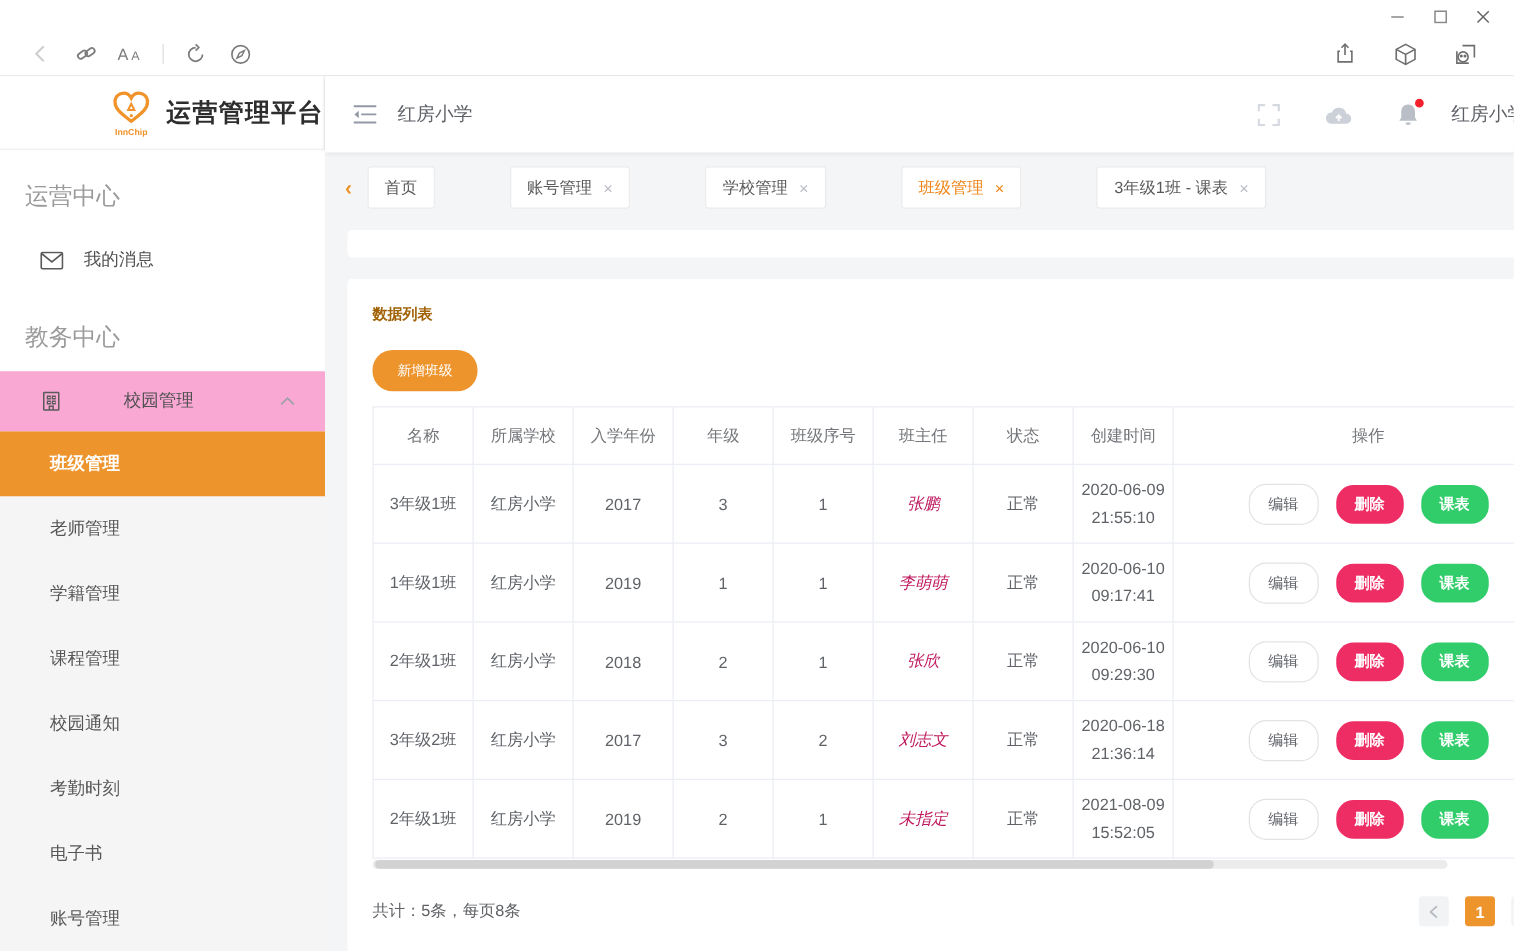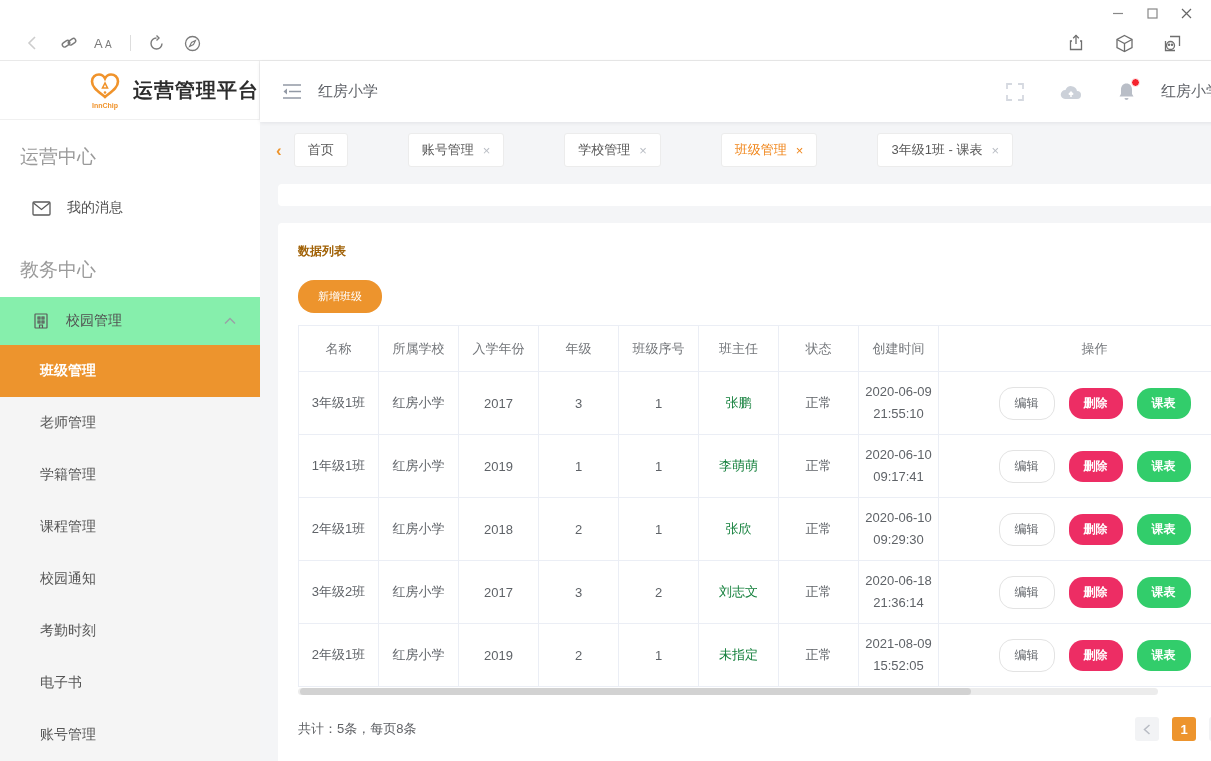--- a/index.html
+++ b/index.html
@@ -18,21 +18,21 @@
   
   .app { display:flex; height:700px; }
 
   
   .sidebar { width:260px; background:#fff; display:flex; flex-direction:column; flex-shrink:0; }
   .side-logo { height:61px; display:flex; align-items:center; padding-left:36px; border-bottom:1px solid #f0f0f0; border-right:1px solid #f0f0f0;justify-content:flex-end; }
   .logo-title { font-size:20px; font-weight:bold; color:#2d2d2d; margin-left:8px; letter-spacing:1px; }
   .side-section { font-size:19px; color:#9a9a9a; padding:24px 0 14px 20px; }
   .side-item { height:50px; display:flex; align-items:center; padding-left:32px; font-size:14px; color:#515151; cursor:pointer; }
   .side-item .lbl { margin-left:16px; }
-  .parent-item { background:#86efac; position:relative; }
+  .parent-item { background:#f9a8d4; position:relative;gap:33px; }
   .parent-item .chev { position:absolute; right:24px; }
   .submenu { background:#f5f5f5; flex:1; }
   .sub-item { height:52px; display:flex; align-items:center; padding-left:40px; font-size:14px; color:#565656; cursor:pointer; }
   .sub-item.active { background:#ed942d; color:#fff; font-weight:bold; }
 
   
   .main { flex:1; display:flex; flex-direction:column; background:#f4f5f7; position:relative; }
   .hdr { height:61px; background:#fff; display:flex; align-items:center; padding:0 22px; box-shadow:0 1px 4px rgba(0,0,40,.08); position:relative; z-index:2; }
   .hdr-crumb { font-size:15px; color:#5d6066; margin-left:16px; }
   .hdr-right { margin-left:auto; display:flex; align-items:center; }
@@ -56,21 +56,21 @@
   .filter-bar { height:22px; background:#fff; border-radius:4px; }
   .card { margin-top:17px; background:#fff; border-radius:4px 4px 0 0; padding:20px; height:538px; overflow:hidden; }
   .card-title { font-size:12px; font-weight:bold; color:#a16207; }
   .add-btn { margin-top:20px; display:inline-block; background:#ed942d; color:#fff; font-size:11px; border:none; border-radius:16px; padding:9px 20px; cursor:pointer; }
 
   table.data { border-collapse:collapse; margin-top:12px; width:953px; table-layout:fixed; }
   table.data th, table.data td { border:1px solid #ebeef5; text-align:center; font-size:13px; font-weight:normal; }
   table.data th { height:46px; color:#73767a; }
   table.data td { height:63px; color:#5f6368; padding:6px 6px; }
   td.date-cell { word-break:break-all; line-height:22px; padding:6px 9px; }
-  .t-link { color:#15803d; cursor:pointer; }
+  .t-link { color:#be185d; cursor:pointer;font-style:italic; }
   .act-btn { font-size:12px; border-radius:14px; padding:7px 15px; cursor:pointer; border:1px solid transparent; margin:0 7px; }
   .act-edit { background:#fff; border-color:#e3e3e3; color:#5f6368; }
   .act-del { background:#ed2d64; color:#fff; font-weight:bold; border:none; }
   .act-sched { background:#32cd6b; color:#fff; font-weight:bold; border:none; }
 
   .h-scroll { height:7px; width:860px; background:#ececec; border-radius:4px; margin-top:1px; position:relative; }
   .h-thumb { position:absolute; left:2px; top:0; height:7px; width:78%; background:#d2d2d2; border-radius:4px; cursor:pointer; }
 
   .table-footer { margin-top:22px; display:flex; align-items:center; }
   .summary { font-size:13px; color:#606266; }

